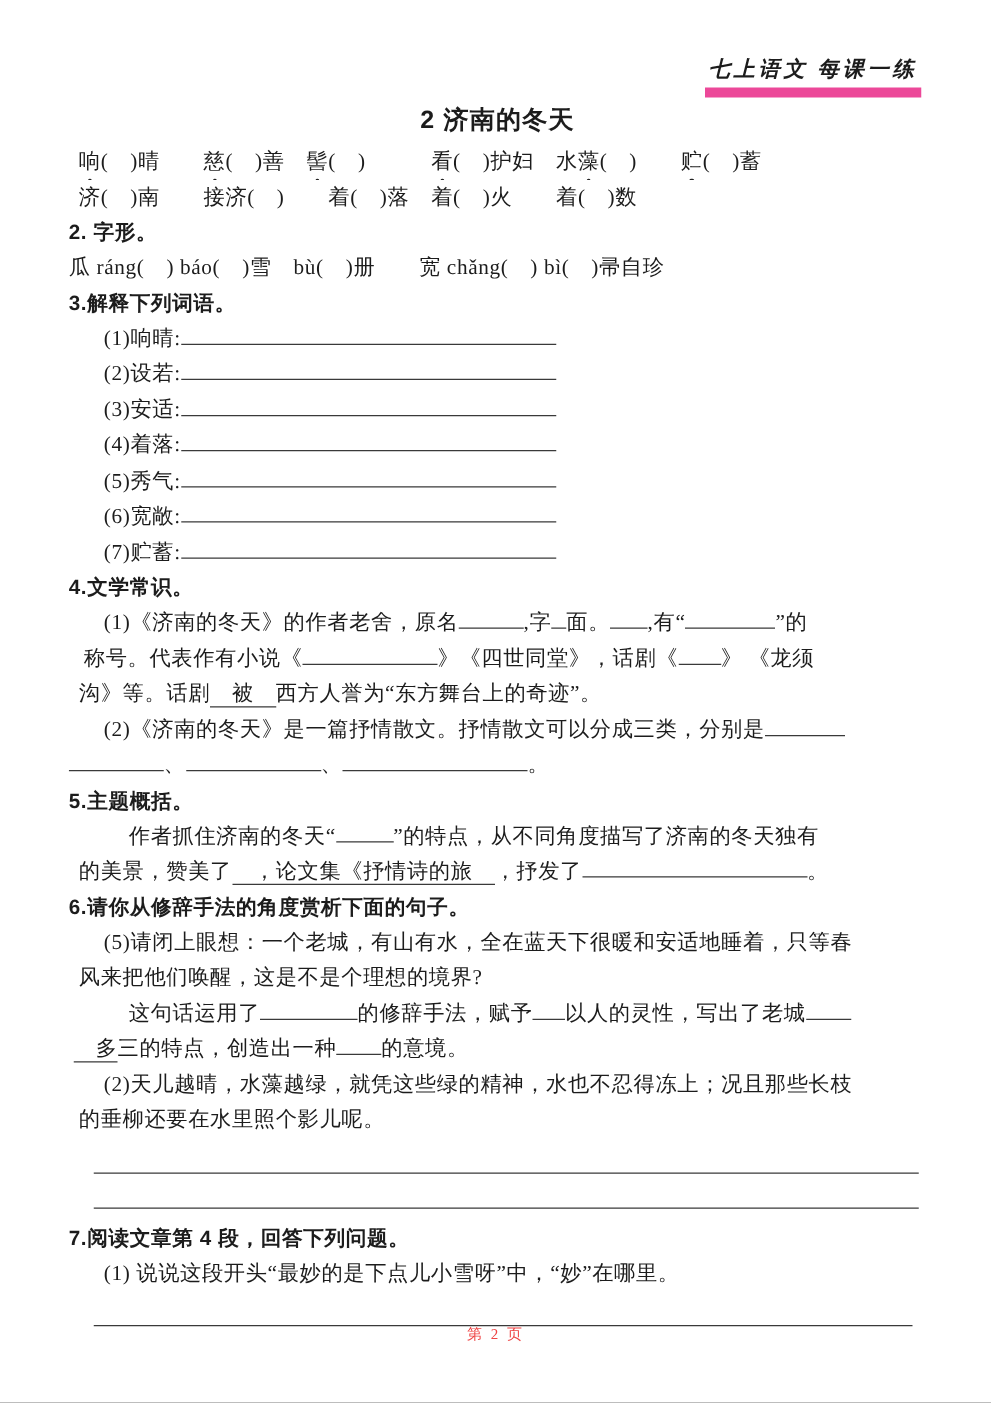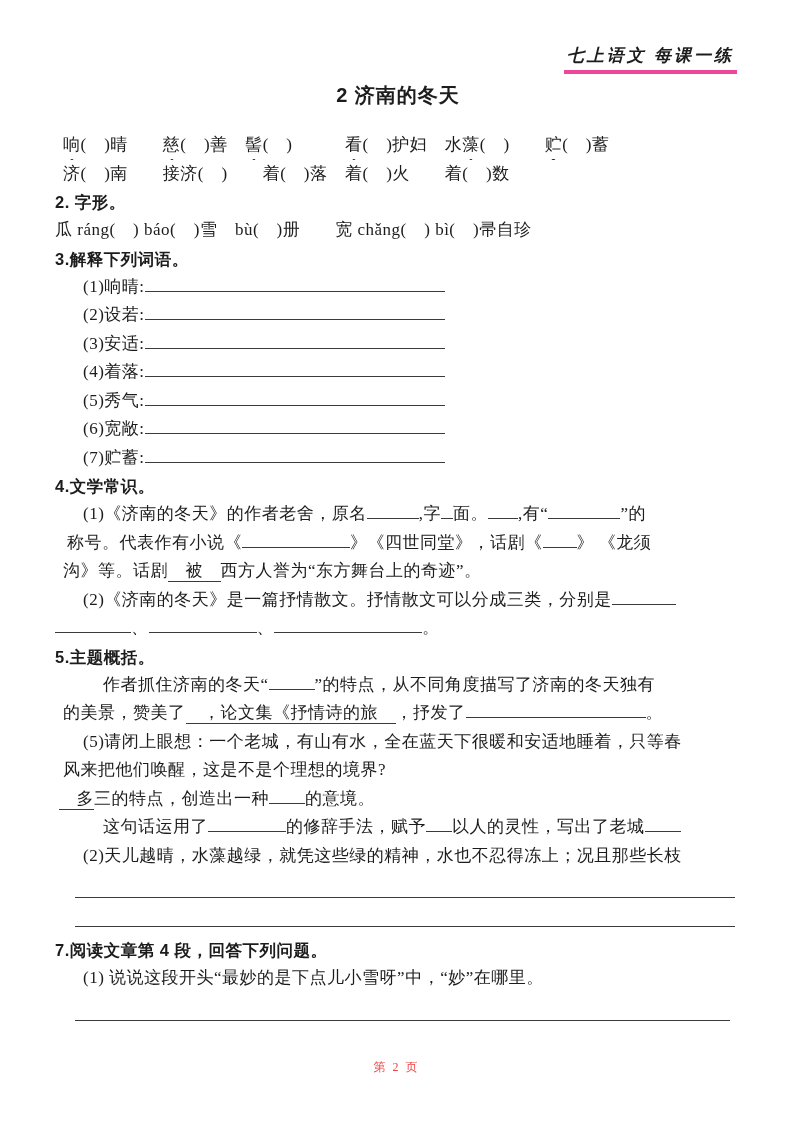--- a/index.html
+++ b/index.html
@@ -11,31 +11,31 @@
     font-family:"Liberation Serif","DejaVu Serif",serif;
     color:#1c1c1c;
     box-sizing:border-box;
     padding:44px 52px 0 55px;
     overflow:hidden;
   }
   .hdr{
     position:absolute;top:44px;right:56px;
     font-weight:bold;font-style:italic;
     font-size:17px;letter-spacing:3px;
-    border-bottom:4px solid #ec4899;
+    border-bottom:8px solid #ec4899;
     padding:0 3px 3px 3px;
     font-family:"Liberation Serif","DejaVu Serif",serif;
   }
   .title{
     text-align:center;
     font-weight:bold;
     font-size:20px;
     font-family:"Liberation Sans","DejaVu Sans",sans-serif;
     margin-top:38px;
-    margin-bottom:22px;
+    margin-bottom:6px;
     letter-spacing:1px;
   }
   .sec-h{
     font-weight:bold;
     font-family:"Liberation Sans","DejaVu Sans",sans-serif;
     font-size:16.5px;
     line-height:28px;
     letter-spacing:0.5px;
   }
   .row{
@@ -106,25 +106,27 @@
   <div class="row in28"><span>(1)《济南的冬天》的作者老舍，原名</span><span class="blank" style="width: 52px;"></span><span>,字</span><span class="blank" style="width: 12px;"></span><span>面。</span><span class="blank" style="width: 30px;"></span><span>,有“</span><span class="blank" style="width: 72px;"></span><span>”的</span></div>
   <div class="row in12"><span>称号。代表作有小说《</span><span class="blank" style="width: 108px;"></span><span>》《四世同堂》，话剧《</span><span class="blank" style="width: 34px;"></span><span>》 《龙须</span></div>
   <div class="row in8"><span>沟》等。话剧</span><span class="uline">　被　</span><span>西方人誉为“东方舞台上的奇迹”。</span></div>
   <div class="row in28"><span>(2)《济南的冬天》是一篇抒情散文。抒情散文可以分成三类，分别是</span><span class="blank" style="width: 64px;"></span></div>
   <div class="row"><span class="blank" style="width: 76px;"></span><span>、</span><span class="blank" style="width: 108px;"></span><span>、</span><span class="blank" style="width: 148px;"></span><span>。</span></div>
 
   <div class="sec-h">5.主题概括。</div>
   <div class="row in48"><span>作者抓住济南的冬天“</span><span class="blank" style="width: 46px;"></span><span>”的特点，从不同角度描写了济南的冬天独有</span></div>
   <div class="row in8"><span>的美景，赞美了</span><span class="uline">　，论文集《抒情诗的旅　</span><span>，抒发了</span><span class="blank" style="width: 180px;"></span><span>。</span></div>
 
+  <div class="sec-h">6.请你从修辞手法的角度赏析下面的句子。</div>
   <div class="row in28"><span>(5)请闭上眼想：一个老城，有山有水，全在蓝天下很暖和安适地睡着，只等春</span></div>
   <div class="row in8"><span>风来把他们唤醒，这是不是个理想的境界?</span></div>
+  <div class="row in48"><span>这句话运用了</span><span class="blank" style="width: 78px;"></span><span>的修辞手法，赋予</span><span class="blank" style="width: 26px;"></span><span>以人的灵性，写出了老城</span><span class="blank" style="width: 36px;"></span></div>
   <div class="row in4"><span class="uline">　多</span><span>三的特点，创造出一种</span><span class="blank" style="width: 36px;"></span><span>的意境。</span></div>
-  <div class="row in48"><span>这句话运用了</span><span class="blank" style="width: 78px;"></span><span>的修辞手法，赋予</span><span class="blank" style="width: 26px;"></span><span>以人的灵性，写出了老城</span><span class="blank" style="width: 36px;"></span></div>
   <div class="row in28"><span>(2)天儿越晴，水藻越绿，就凭这些绿的精神，水也不忍得冻上；况且那些长枝</span></div>
+  <div class="row in8"><span>的垂柳还要在水里照个影儿呢。</span></div>
   <div class="row in20 gap-top"><span class="blank" style="width: 660px;"></span></div>
   <div class="row in20"><span class="blank" style="width: 660px;"></span></div>
 
   <div class="sec-h">7.阅读文章第 4 段，回答下列问题。</div>
   <div class="row in28"><span>(1) 说说这段开头“最妙的是下点儿小雪呀”中，“妙”在哪里。</span></div>
   <div class="row in20 gap-top"><span class="blank" style="width: 655px;"></span></div>
 
   <div class="footer">第 2 页</div>
 
 </div>

